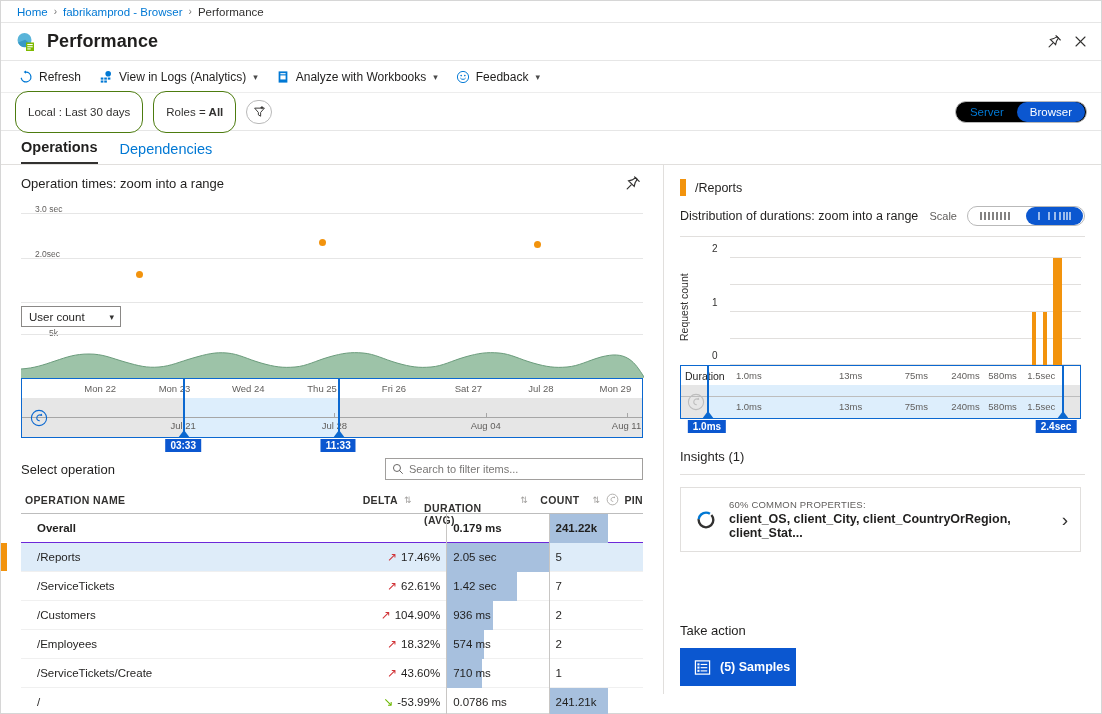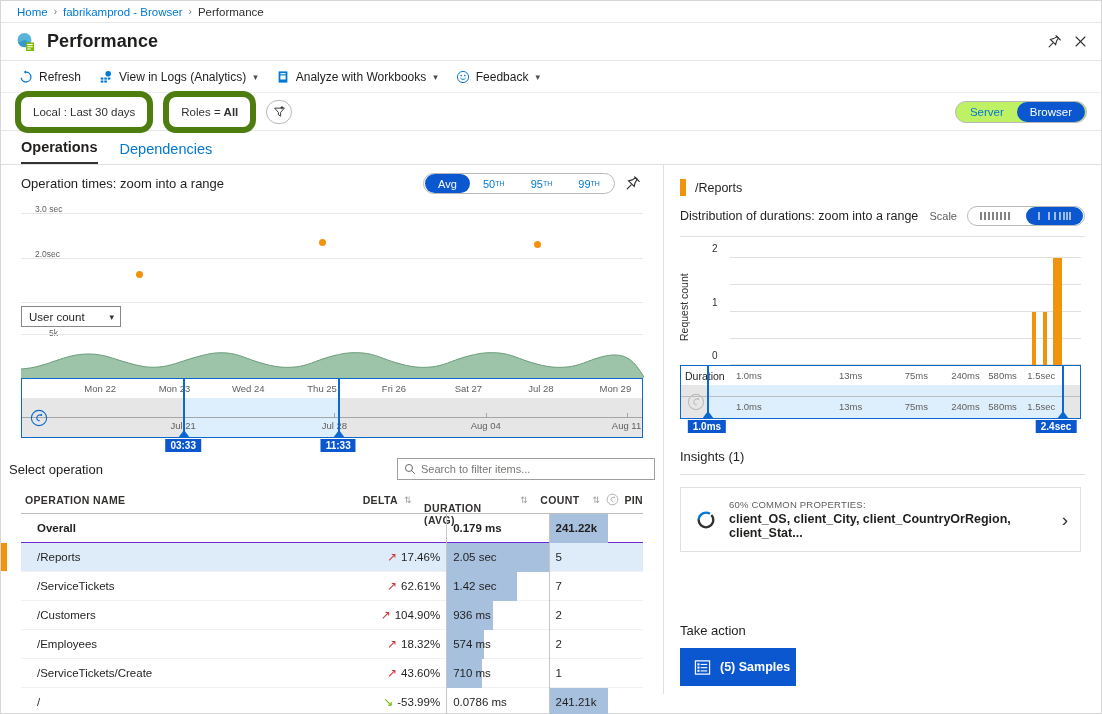--- a/index.html
+++ b/index.html
@@ -47,35 +47,35 @@
   }
   .cmd .chev { font-size:9px; color:#4a4a4a; margin-left:1px; }
 
   
   .filterbar {
     height:38px; display:flex; align-items:center; gap:10px;
     padding:0 14px; border-bottom:1px solid #e6e6e6; background:#fff;
     position:relative;
   }
   .pill {
-    height:42px; border:6px solid #4d7c0f; border-radius:13px;
+    height:42px; border:1px solid #4d7c0f; border-radius:13px;
     display:flex; align-items:center; padding:8px 12px;
     font-size:11.5px; color:#323130; cursor:pointer; background:#fff;
     white-space:nowrap;
   }
   .pill b { font-weight:700; margin-left:3px; }
   .pill-icon {
     width:26px; height:24px; border:1px solid #b9b9b9; border-radius:13px;
     display:flex; align-items:center; justify-content:center; cursor:pointer;
     background:#fff; padding:0;
   }
   .toggle-group {
     position:absolute; right:14px; top:8px;
     height:22px; border:1px solid #b9b9b9; border-radius:11px;
-    display:flex; align-items:center; background:#bef264; padding:1px;
+    display:flex; align-items:center; background:#000000; padding:1px;
   }
   .toggle-opt {
     height:20px; border-radius:10px; padding:0 13px;
     display:flex; align-items:center; font-size:11.5px;
     color:#0078d4; cursor:pointer; white-space:nowrap;
   }
   .toggle-opt.sel { background:#0b57d0; color:#fff; font-weight:400; }
 
   
   .tabs {
@@ -156,21 +156,21 @@
   .handle-lbl {
     position:absolute; top:41px; background:#0b57d0; color:#fff;
     font-size:10px; font-weight:700; padding:1px 5px; white-space:nowrap;
     transform:translateX(-50%);
   }
   .rewind-ic { position:absolute; left:8px; top:11px; width:18px; height:18px;
                color:#0b68d0; cursor:pointer; }
 
   
   .selop-row {
-    display:flex; align-items:center; height:34px; padding:0 8px;
+    display:flex; align-items:center; height:34px; padding:0 20px;
     margin-top:14px;
   }
   .selop-title { font-size:13px; color:#201f1e; }
   .search-box {
     margin-left:auto; width:258px; height:22px; border:1px solid #a19f9d;
     display:flex; align-items:center; gap:5px; padding:0 6px; background:#fff;
   }
   .search-ph { font-size:11px; color:#797775; }
 
   
@@ -388,37 +388,20 @@
     <div class="tab active">Operations</div>
     <div class="tab">Dependencies</div>
   </div>
 
   <div class="main">
 
     <div class="left-pane">
 
       <div class="chart-head">
         <span class="chart-head-title">Operation times: zoom into a range</span>
-        <div class="seg-group">
-          <div class="seg sel">
-            <span>Avg</span>
-          </div>
-          <div class="seg">
-            <span>50</span>
-              <sup>TH</sup>
-          </div>
-          <div class="seg">
-            <span>95</span>
-              <sup>TH</sup>
-          </div>
-          <div class="seg">
-            <span>99</span>
-              <sup>TH</sup>
-          </div>
-        </div>
         <div class="pin-btn">
           <svg width="16" height="16" viewBox="0 0 16 16">
             <g stroke="#323130" stroke-width="1.2" fill="none" stroke-linecap="round">
               <path d="M9.6 1.8l4.6 4.6"></path>
               <path d="M10.6 2.8l-3.4 2.1-3.6.9 5.6 5.6.9-3.6 2.1-3.4z"></path>
               <path d="M6.2 9.8L2.2 13.8"></path>
             </g>
           </svg>
         </div>
       </div>

